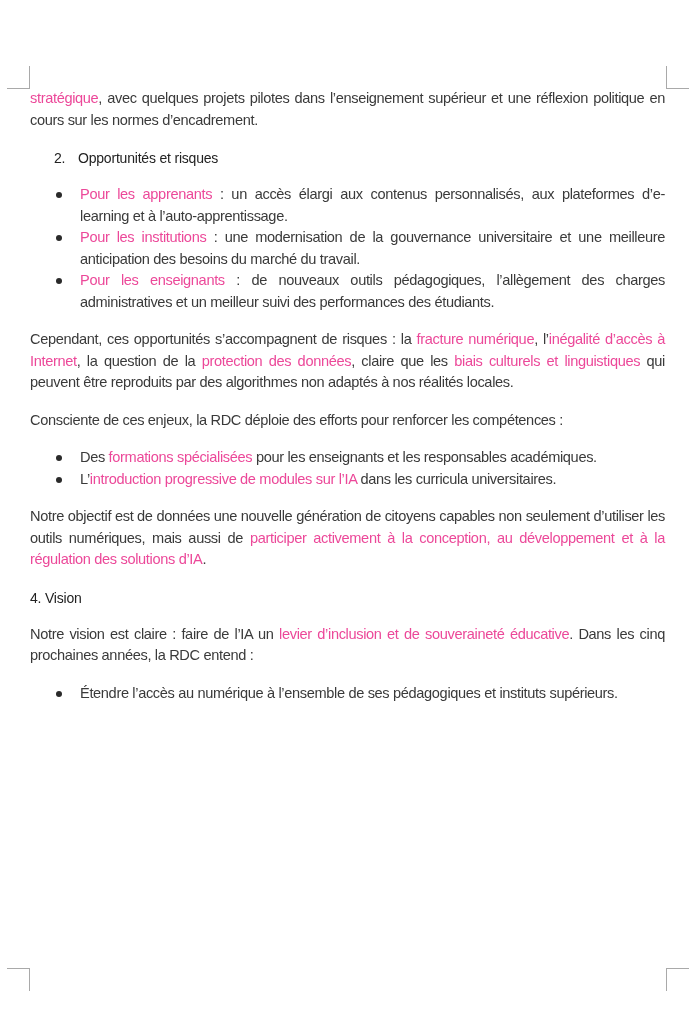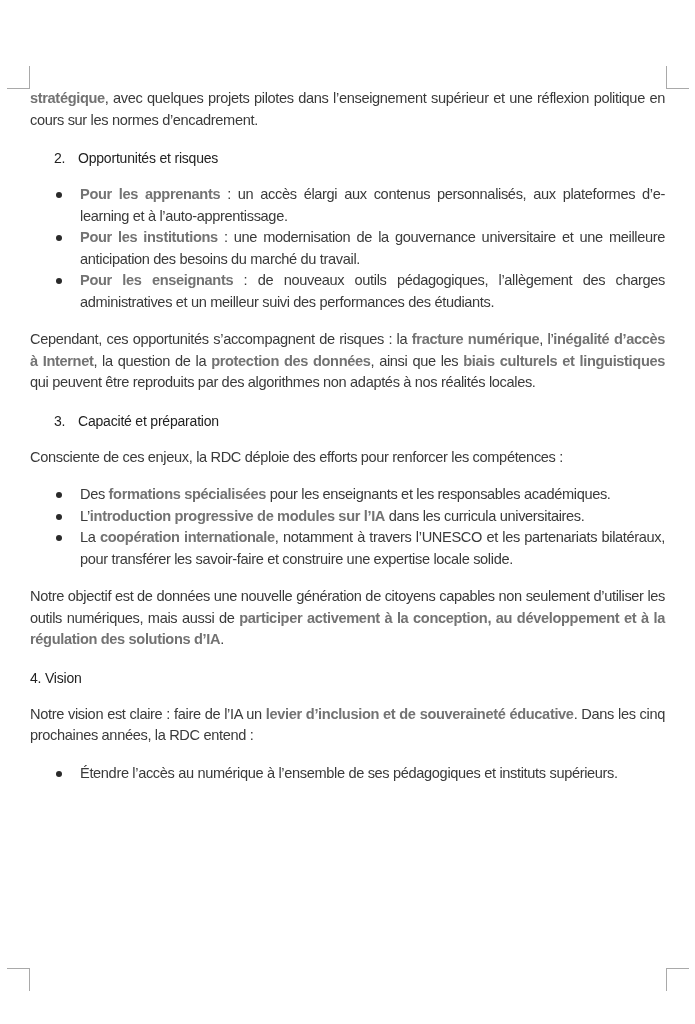--- a/index.html
+++ b/index.html
@@ -9,21 +9,21 @@
   }
   .page { position: absolute; left: 0; top: 0; width: 695px; height: 1024px; }
   .corner { position: absolute; width: 24px; height: 24px; border-color: #a9a9a9; border-style: solid; border-width: 0; }
   .c-tl { left: 7px; top: 66px; border-right-width: 1px; border-bottom-width: 1px; width: 22px; height: 22px; }
   .c-tr { left: 666px; top: 66px; border-left-width: 1px; border-bottom-width: 1px; width: 22px; height: 22px; }
   .c-bl { left: 7px; top: 968px; border-right-width: 1px; border-top-width: 1px; width: 22px; height: 22px; }
   .c-br { left: 666px; top: 968px; border-left-width: 1px; border-top-width: 1px; width: 22px; height: 22px; }
 
   .content { position: absolute; left: 30px; top: 88px; width: 635px; }
   p, li { font-size: 14.6px; line-height: 21.5px; margin: 0; text-align: justify; letter-spacing: -0.35px; word-spacing: 0px; }
-  b { color: #737373; font-weight: bold; }
+  b { color: #ec4899; font-weight: normal; }
   .para { margin-bottom: 16px; }
   h2 { font-weight: normal; font-size: 14px; line-height: 22px; margin: 0 0 15px 0; color: #222; letter-spacing: -0.2px; }
   h2.indented { padding-left: 24px; }
   h2 .num { display: inline-block; width: 24px; }
   ul { list-style: none; margin: 0 0 16px 0; padding: 0 0 0 50px; }
   ul li { position: relative; }
   ul li .bullet { position: absolute; left: -24px; top: 8px; width: 6px; height: 6px; border-radius: 50%; background: #2a2a2a; }
 </style>
 </head>
 <body>
@@ -37,28 +37,26 @@
   <div class="content">
 
     <p class="para"><b>stratégique</b><span>, avec quelques projets pilotes dans l’enseignement supérieur et une réflexion politique en cours sur les normes d’encadrement.</span></p>
 
     <h2 class="indented"><span class="num">2.</span><span>Opportunités et risques</span></h2>
     <ul>
       <li><span class="bullet"></span><b>Pour les apprenants</b><span> : un accès élargi aux contenus personnalisés, aux plateformes d’e-learning et à l’auto-apprentissage.</span></li>
       <li><span class="bullet"></span><b>Pour les institutions</b><span> : une modernisation de la gouvernance universitaire et une meilleure anticipation des besoins du marché du travail.</span></li>
       <li><span class="bullet"></span><b>Pour les enseignants</b><span> : de nouveaux outils pédagogiques, l’allègement des charges administratives et un meilleur suivi des performances des étudiants.</span></li>
     </ul>
-    <p class="para"><span>Cependant, ces opportunités s’accompagnent de risques : la </span><b>fracture numérique</b><span>, l’</span><b>inégalité d’accès à Internet</b><span>, la question de la </span><b>protection des données</b><span>, ainsi que les </span><b>biais culturels et linguistiques</b><span> qui peuvent être reproduits par des algorithmes non adaptés à nos réalités locales.</span></p>
+    <p class="para"><span>Cependant, ces opportunités s’accompagnent de risques : la </span><b>fracture numérique</b><span>, l’</span><b>inégalité d’accès à Internet</b><span>, la question de la </span><b>protection des données</b><span>, claire que les </span><b>biais culturels et linguistiques</b><span> qui peuvent être reproduits par des algorithmes non adaptés à nos réalités locales.</span></p>
 
-    <h2 class="indented"><span class="num">3.</span><span>Capacité et préparation</span></h2>
     <p class="para">Consciente de ces enjeux, la RDC déploie des efforts pour renforcer les compétences :</p>
     <ul>
       <li><span class="bullet"></span><span>Des </span><b>formations spécialisées</b><span> pour les enseignants et les responsables académiques.</span></li>
       <li><span class="bullet"></span><span>L’</span><b>introduction progressive de modules sur l’IA</b><span> dans les curricula universitaires.</span></li>
-      <li><span class="bullet"></span><span>La </span><b>coopération internationale</b><span>, notamment à travers l’UNESCO et les partenariats bilatéraux, pour transférer les savoir-faire et construire une expertise locale solide.</span></li>
     </ul>
     <p class="para"><span>Notre objectif est de données une nouvelle génération de citoyens capables non seulement d’utiliser les outils numériques, mais aussi de </span><b>participer activement à la conception, au développement et à la régulation des solutions d’IA</b><span>.</span></p>
 
     <h2><span>4.</span> <span>Vision</span></h2>
     <p class="para"><span>Notre vision est claire : faire de l’IA un </span><b>levier d’inclusion et de souveraineté éducative</b><span>. Dans les cinq prochaines années, la RDC entend :</span></p>
     <ul>
       <li><span class="bullet"></span><span>Étendre l’accès au numérique à l’ensemble de ses pédagogiques et instituts supérieurs.</span></li>
     </ul>
 
   </div>

